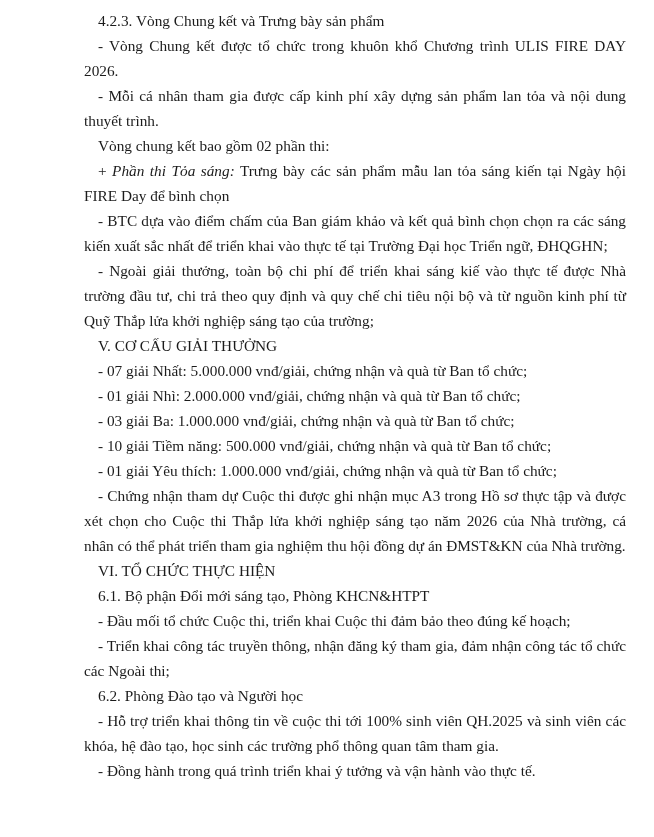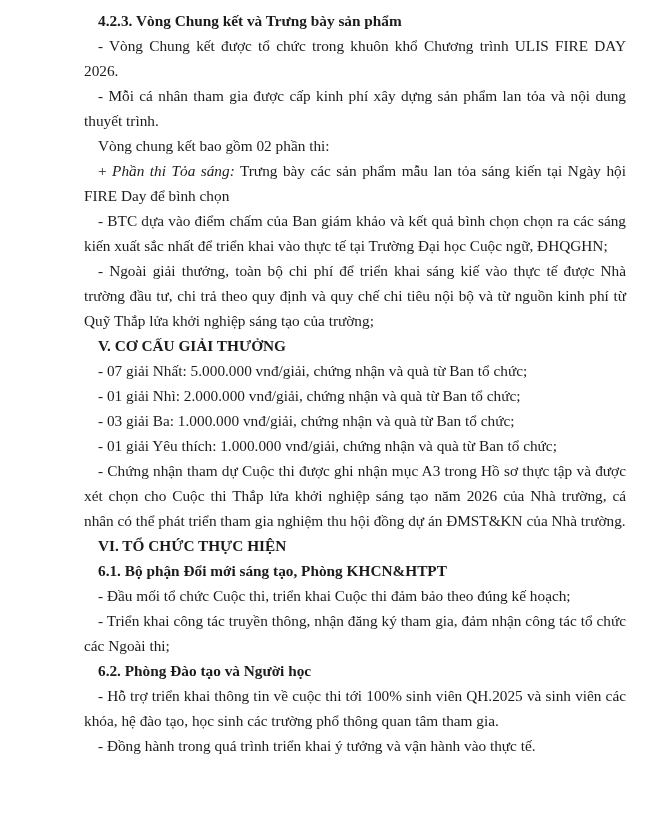--- a/index.html
+++ b/index.html
@@ -24,42 +24,43 @@
     line-height: 25px;
     color: #1b1b1b;
     text-align: justify;
   }
   .text-block p {
     margin: 0;
     padding: 0;
     text-indent: 14px;
   }
   .text-block p.heading {
-    font-weight: 700;
+    font-weight: 400;
   }
   .text-block em {
     font-style: italic;
   }
 </style>
 </head>
 <body>
 
 <div class="page">
   <div class="text-block">
       <p class="heading">4.2.3. Vòng Chung kết và Trưng bày sản phẩm</p>
       <p class="body">- Vòng Chung kết được tổ chức trong khuôn khổ Chương trình ULIS FIRE DAY 2026.</p>
       <p class="body">- Mỗi cá nhân tham gia được cấp kinh phí xây dựng sản phẩm lan tỏa và nội dung thuyết trình.</p>
       <p class="body">Vòng chung kết bao gồm 02 phần thi:</p>
       <p class="body"><span>+ </span><em>Phần thi Tỏa sáng:</em><span> Trưng bày các sản phẩm mẫu lan tỏa sáng kiến tại Ngày hội FIRE Day để bình chọn</span></p>
-      <p class="body">- BTC dựa vào điểm chấm của Ban giám khảo và kết quả bình chọn chọn ra các sáng kiến xuất sắc nhất để triển khai vào thực tế tại Trường Đại học Cuộc ngữ, ĐHQGHN;</p>
+      <p class="body">- BTC dựa vào điểm chấm của Ban giám khảo và kết quả bình chọn chọn ra các sáng kiến xuất sắc nhất để triển khai vào thực tế tại Trường Đại học Triển ngữ, ĐHQGHN;</p>
       <p class="body">- Ngoài giải thưởng, toàn bộ chi phí để triển khai sáng kiế vào thực tế được Nhà trường đầu tư, chi trả theo quy định và quy chế chi tiêu nội bộ và từ nguồn kinh phí từ Quỹ Thắp lửa khởi nghiệp sáng tạo của trường;</p>
       <p class="heading">V. CƠ CẤU GIẢI THƯỞNG</p>
       <p class="body">- 07 giải Nhất: 5.000.000 vnđ/giải, chứng nhận và quà từ Ban tổ chức;</p>
       <p class="body">- 01 giải Nhì: 2.000.000 vnđ/giải, chứng nhận và quà từ Ban tổ chức;</p>
       <p class="body">- 03 giải Ba: 1.000.000 vnđ/giải, chứng nhận và quà từ Ban tổ chức;</p>
+      <p class="body">- 10 giải Tiềm năng: 500.000 vnđ/giải, chứng nhận và quà từ Ban tổ chức;</p>
       <p class="body">- 01 giải Yêu thích: 1.000.000 vnđ/giải, chứng nhận và quà từ Ban tổ chức;</p>
       <p class="body">- Chứng nhận tham dự Cuộc thi được ghi nhận mục A3 trong Hồ sơ thực tập và được xét chọn cho Cuộc thi Thắp lửa khởi nghiệp sáng tạo năm 2026 của Nhà trường, cá nhân có thể phát triển tham gia nghiệm thu hội đồng dự án ĐMST&amp;KN của Nhà trường.</p>
       <p class="heading">VI. TỔ CHỨC THỰC HIỆN</p>
       <p class="heading">6.1. Bộ phận Đổi mới sáng tạo, Phòng KHCN&amp;HTPT</p>
       <p class="body">- Đầu mối tổ chức Cuộc thi, triển khai Cuộc thi đảm bảo theo đúng kế hoạch;</p>
       <p class="body">- Triển khai công tác truyền thông, nhận đăng ký tham gia, đảm nhận công tác tổ chức các Ngoài thi;</p>
       <p class="heading">6.2. Phòng Đào tạo và Người học</p>
       <p class="body">- Hỗ trợ triển khai thông tin về cuộc thi tới 100% sinh viên QH.2025 và sinh viên các khóa, hệ đào tạo, học sinh các trường phổ thông quan tâm tham gia.</p>
       <p class="body">- Đồng hành trong quá trình triển khai ý tưởng và vận hành vào thực tế.</p>
     </div>

